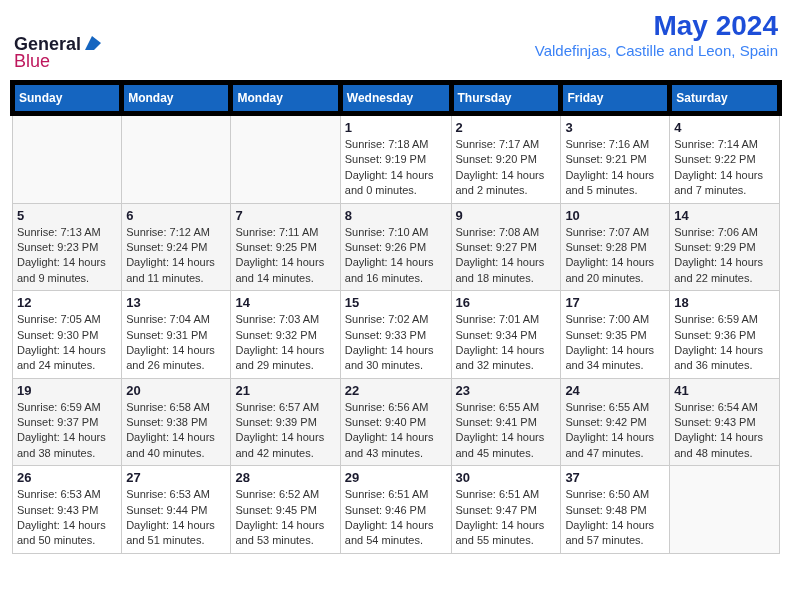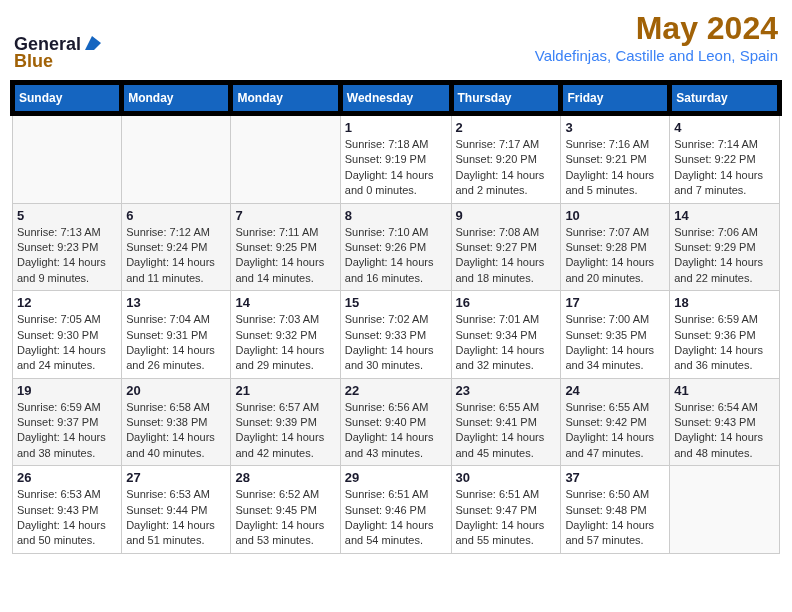--- a/index.html
+++ b/index.html
@@ -24,23 +24,23 @@
       margin-top: 24px;
     }
     .logo-row {
       display: flex;
       align-items: center;
     }
     .title-area {
       text-align: right;
     }
     .month-title {
-      font-size: 32px;
+      font-size: 28px;
       font-weight: bold;
-      color: #a16207;
+      color: #1d4ed8;
     }
     .location-title {
       font-size: 15px;
       color: #3b82f6;
       font-weight: 500;
     }
     .calendar {
       width: 100%;
       border-collapse: collapse;
       font-size: 11px;
@@ -89,21 +89,21 @@
 <div class="header-area">
   <div class="logo">
     <div class="logo-row">
       <span style="font-size:18px;font-weight:bold;color:#1a1a2e;">General</span>
       <span style="display:inline-block;margin-left:2px;">
         <svg width="18" height="14" viewBox="0 0 18 14">
           <polygon points="2,14 9,0 18,7 11,14" fill="#1565c0"></polygon>
         </svg>
       </span>
     </div>
-    <span style="font-size:18px;font-weight:bold;color:#a16207;margin-top:-4px;">Blue</span>
+    <span style="font-size:18px;font-weight:normal;color:#be185d;margin-top:-4px;">Blue</span>
   </div>
   <div class="title-area">
     <div class="month-title">May 2024</div>
     <div class="location-title">Valdefinjas, Castille and Leon, Spain</div>
   </div>
 </div>
 
 <table class="calendar">
   <thead>
     <tr>

